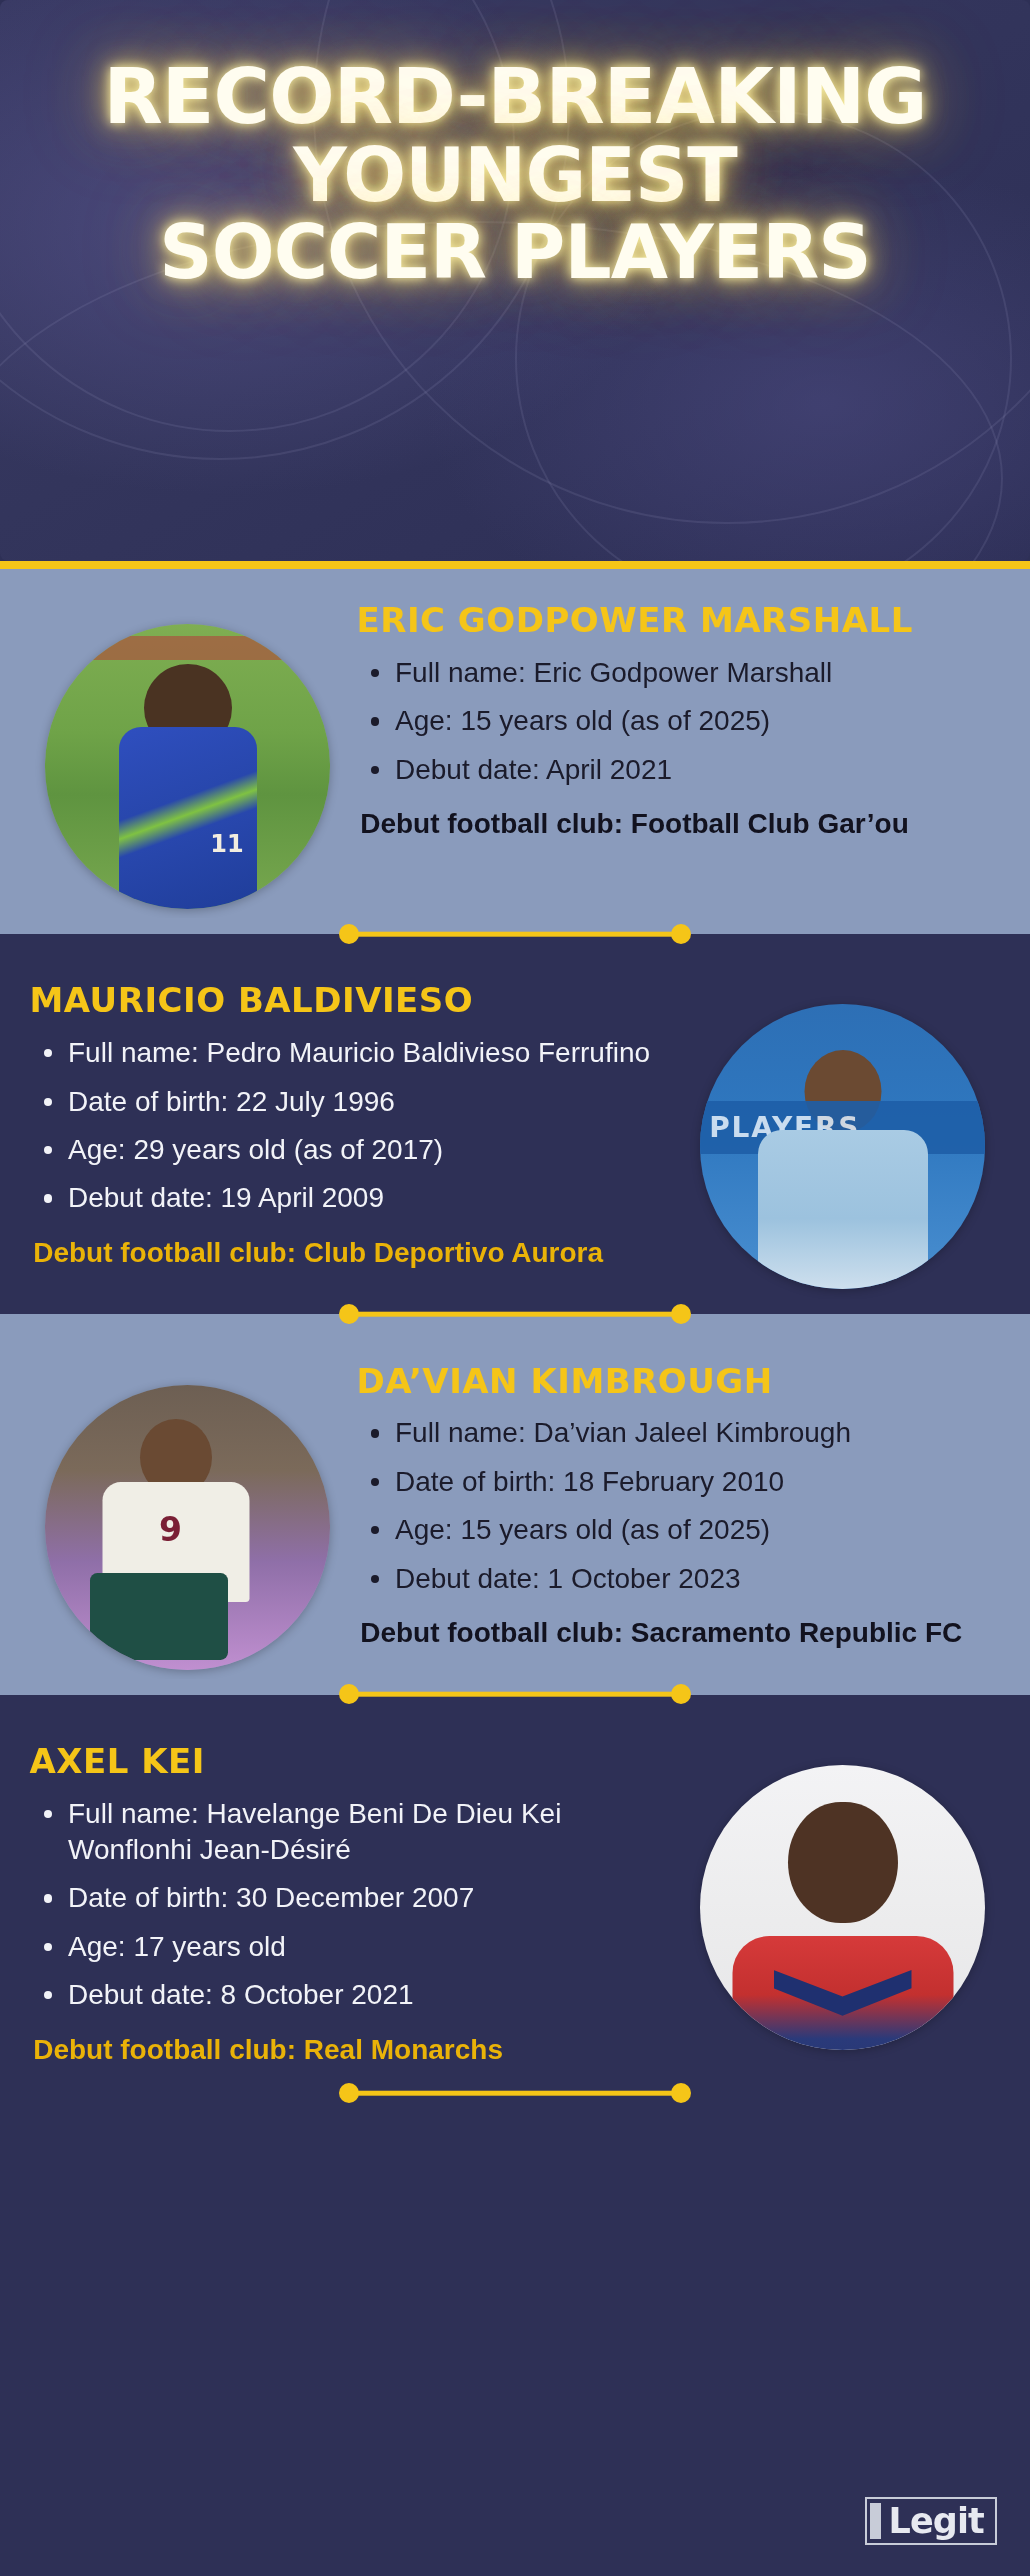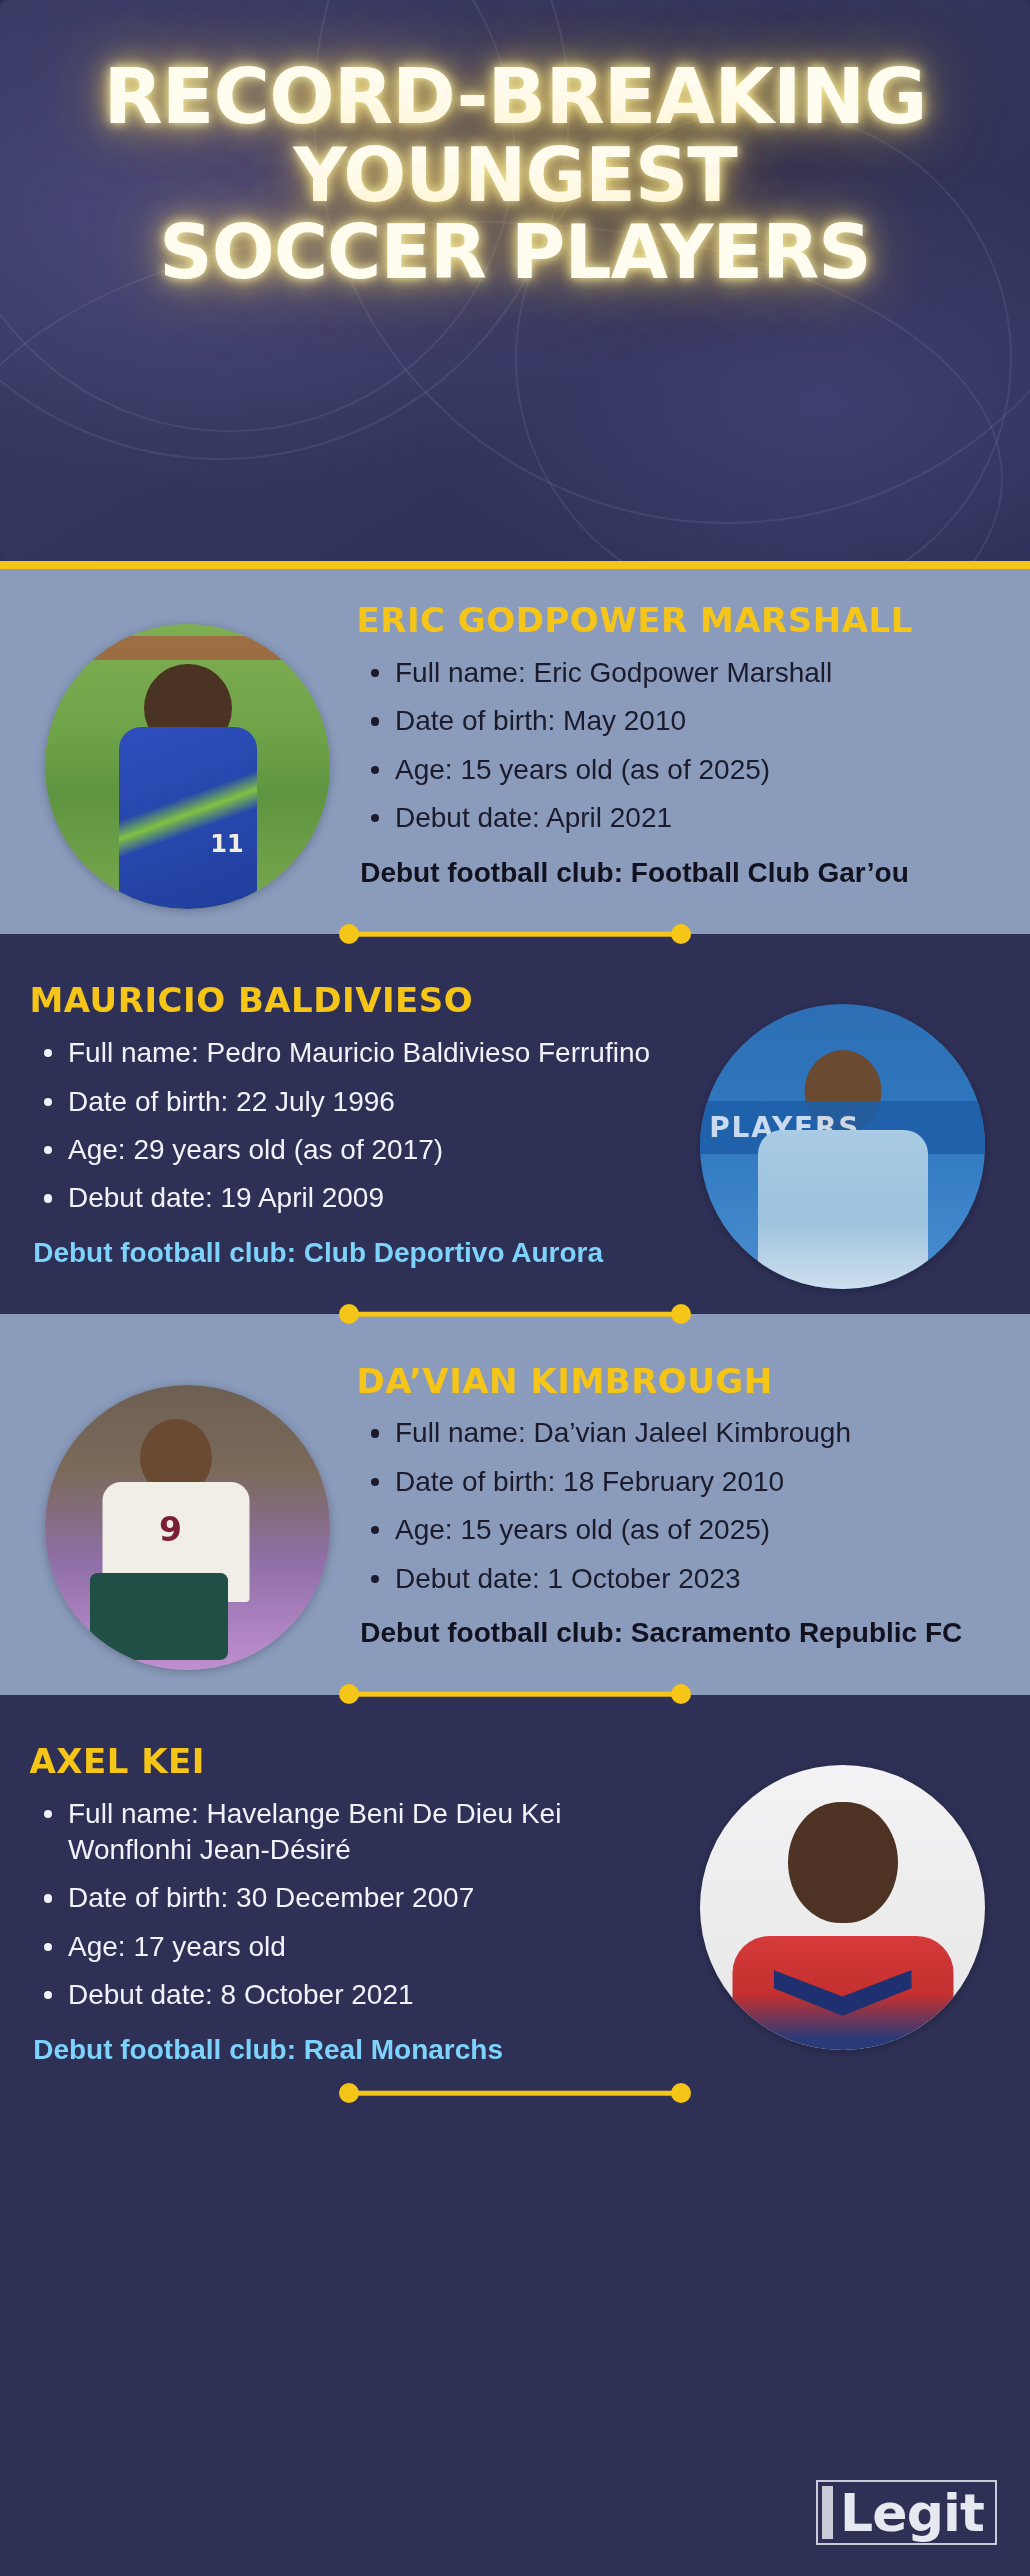--- a/index.html
+++ b/index.html
@@ -185,21 +185,21 @@
   .sec-dark  ul.facts li::before { background: #f2f3f8; }
 
   .club {
     font-size: 28px;
     font-weight: 700;
     line-height: 1.32;
     margin-top: 18px;
     padding-left: 3.7px;
   }
   .sec-light .club { color: #12121f; }
-  .sec-dark  .club { color: #7dd3fc; }
+  .sec-dark  .club { color: #eab308; }
 
   
   .connector {
     position: relative;
     height: 31px;
   }
   .connector .line {
     position: absolute;
     left: 50%;
     top: 50%;
@@ -244,21 +244,21 @@
     padding: 3.7px 7.4px 3.7px 3.7px;
   }
   .logo .bar {
     width: 11px;
     background: #c8ccd8;
     margin-right: 7.4px;
   }
   .logo .word {
     font-family: "DejaVu Sans", sans-serif;
     font-weight: 700;
-    font-size: 52px;
+    font-size: 35px;
     letter-spacing: -0.9px;
     color: #e7e9f0;
     line-height: 1;
     padding: 1.8px 3.7px 0 0;
   }
 </style>
 </head>
 <body>
 
 <div id="page">
@@ -283,21 +283,20 @@
       <div class="photo-col">
         <div class="photo ph1">
           <span class="band"></span>
           <span class="num">11</span>
         </div>
       </div>
       <div class="text-col">
         <div class="name">ERIC GODPOWER MARSHALL</div>
         <ul class="facts">
           <li>Full name: Eric Godpower Marshall</li>
-          <li>Date of birth: May 2010</li>
           <li>Age: 15 years old (as of 2025)</li>
           <li>Debut date: April 2021</li>
         </ul>
         <div class="club">Debut football club: Football Club Gar’ou</div>
       </div>
     </div>
   </div>
 
   <div class="connector conn-split">
     <span class="dot left"></span>

